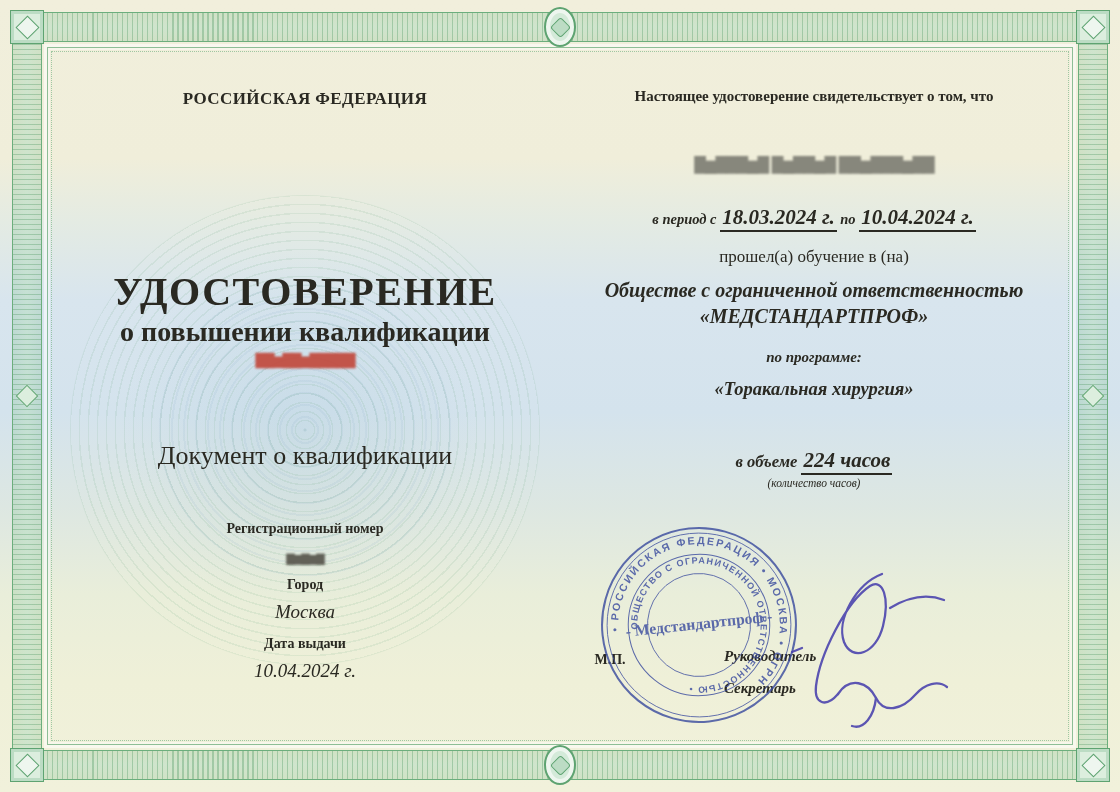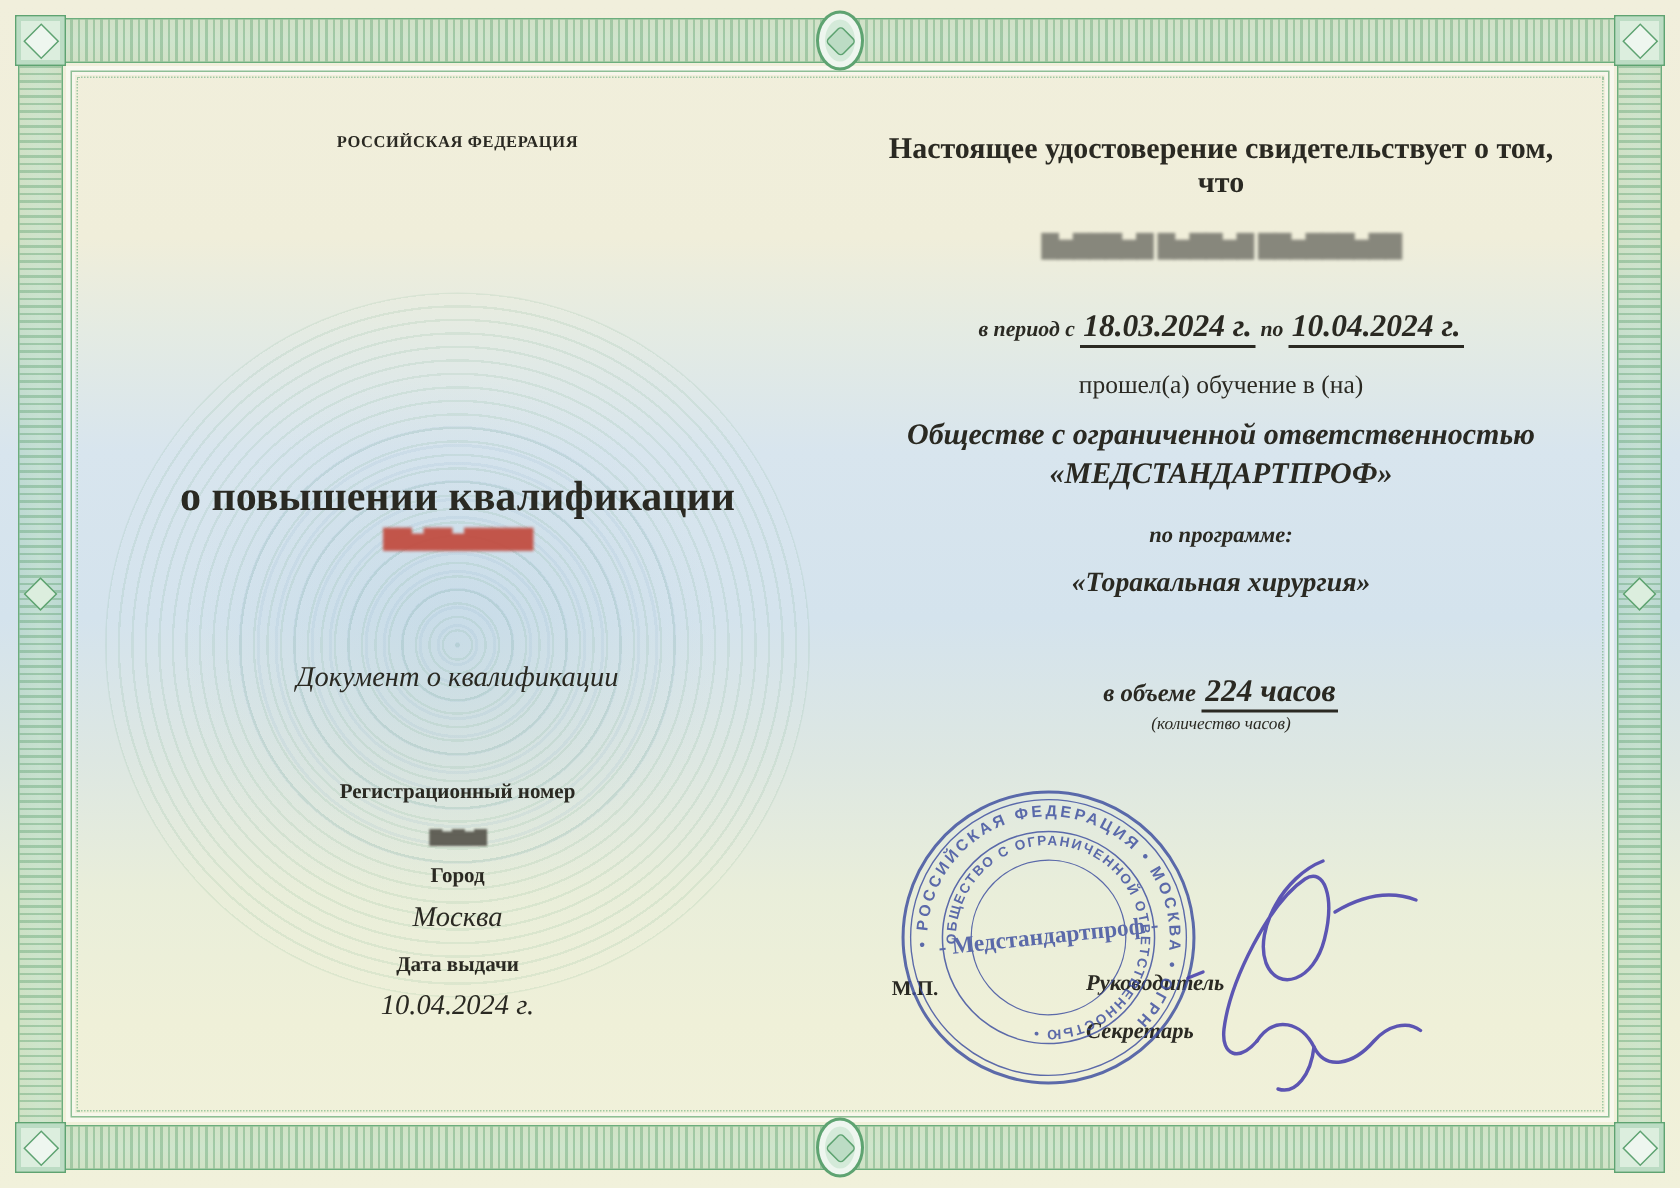--- a/index.html
+++ b/index.html
@@ -83,26 +83,26 @@
     background:#dceede; border:1.5px solid #5ea371;
     transform: translateY(-50%) rotate(45deg);
   }
   .side-diamond-left { left:19px; } .side-diamond-right { right:19px; }
 
   
   .txt { position:absolute; text-align:center; z-index:6; }
   .colL { left:88px; width:434px; }
   .colR { left:588px; width:452px; }
 
-  .hdr { font-weight:700; font-size:11px; letter-spacing:0.4px; }
-  .hdr-right { font-weight:700; font-size:20px;text-align:center; }
+  .hdr { font-weight:700; font-size:17px; letter-spacing:0.4px; }
+  .hdr-right { font-weight:700; font-size:15px;text-align:center; }
 
   .title { font-weight:700; font-size:40px; letter-spacing:1.5px; }
   .subtitle { font-weight:700; font-size:28px; }
-  .doc-kind { font-style:italic; font-size:19px; }
+  .doc-kind { font-size:26px; }
   .lbl { font-weight:700; font-size:14px; }
   .val-it { font-style:italic; font-size:19px; }
 
   .redact { font-family:"DejaVu Sans", sans-serif; letter-spacing:-1px; line-height:1; display:inline-block; }
   .redact-name { color:#7c7c72; font-size:15px; filter:blur(1px); opacity:.9; }
   .redact-red  { color:#c24e42; font-size:13px; filter:blur(1px); opacity:.95; }
   .redact-reg  { color:#55534a; font-size:11px; filter:blur(0.8px); opacity:.9; }
 
   .period { font-weight:700; font-style:italic; font-size:14.5px;font-family:Liberation Serif, serif; }
   .period .date { font-size:21px; border-bottom:2px solid #2a2922; padding:0 2px 1px; }
@@ -138,20 +138,21 @@
   <div class="corner corner-tr"></div>
   <div class="corner corner-bl"></div>
   <div class="corner corner-br"></div>
   <div class="medallion medallion-top"></div>
   <div class="medallion medallion-bottom"></div>
   <div class="side-diamond side-diamond-left"></div>
   <div class="side-diamond side-diamond-right"></div>
 
   <div class="txt colL hdr" style="top:89px">РОССИЙСКАЯ ФЕДЕРАЦИЯ</div>
 
+  <div class="txt colL title" style="top:268px">УДОСТОВЕРЕНИЕ</div>
   <div class="txt colL subtitle" style="top:316px">о повышении квалификации</div>
 
   <div class="txt colL" style="top:351px">
     <span class="redact redact-red">██▆██▆█████</span>
   </div>
 
   <div class="txt colL doc-kind" style="top:441px">Документ о квалификации</div>
 
   <div class="txt colL lbl" style="top:521px">Регистрационный номер</div>
   <div class="txt colL" style="top:548px">

